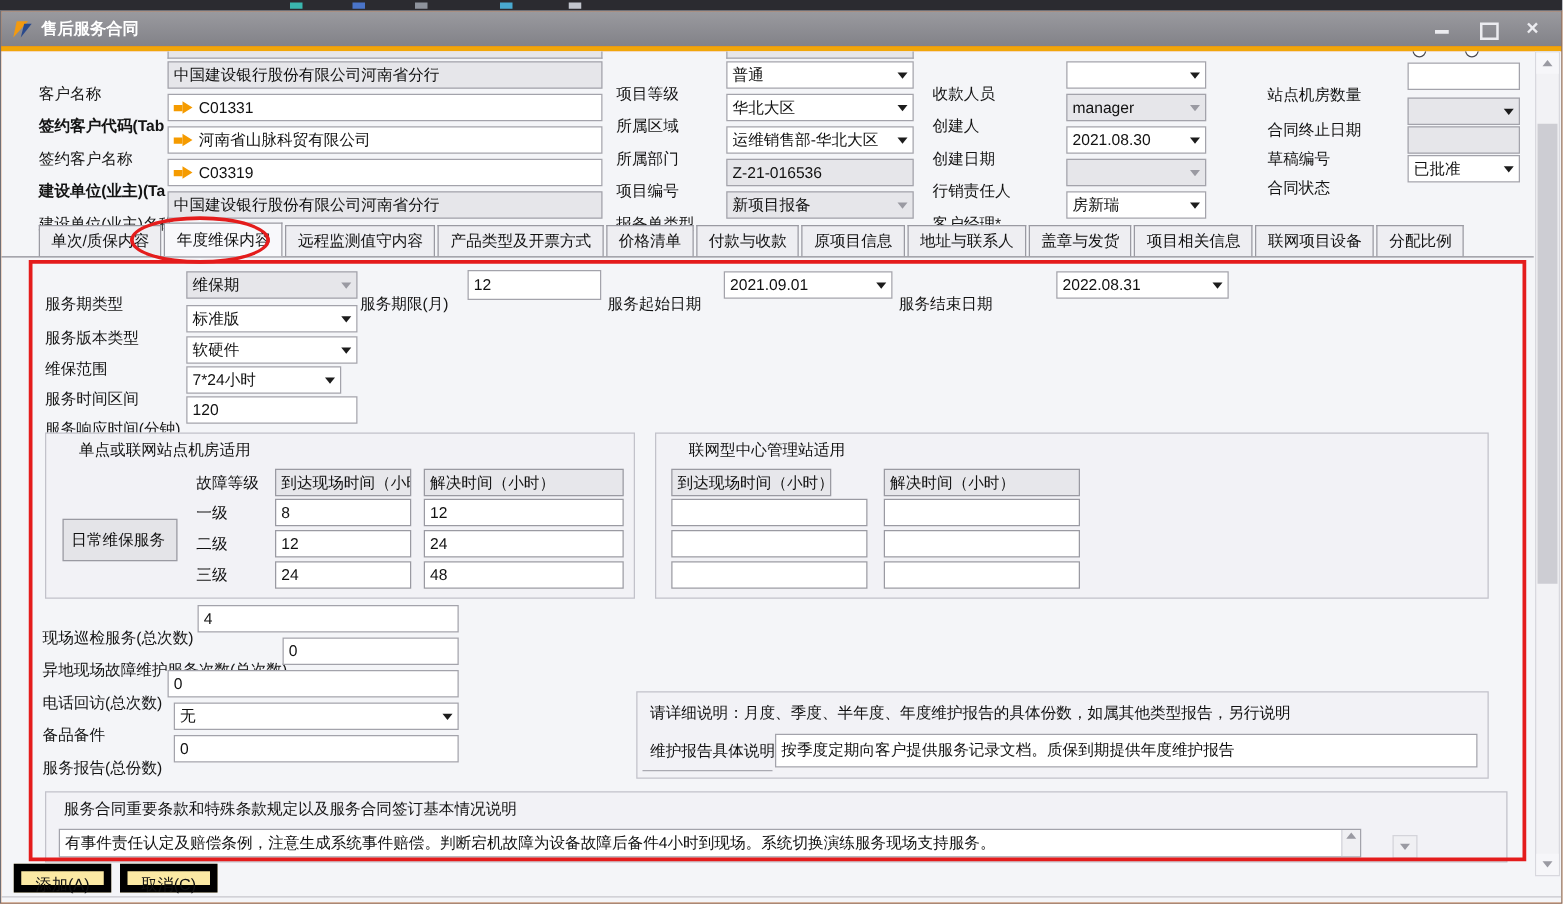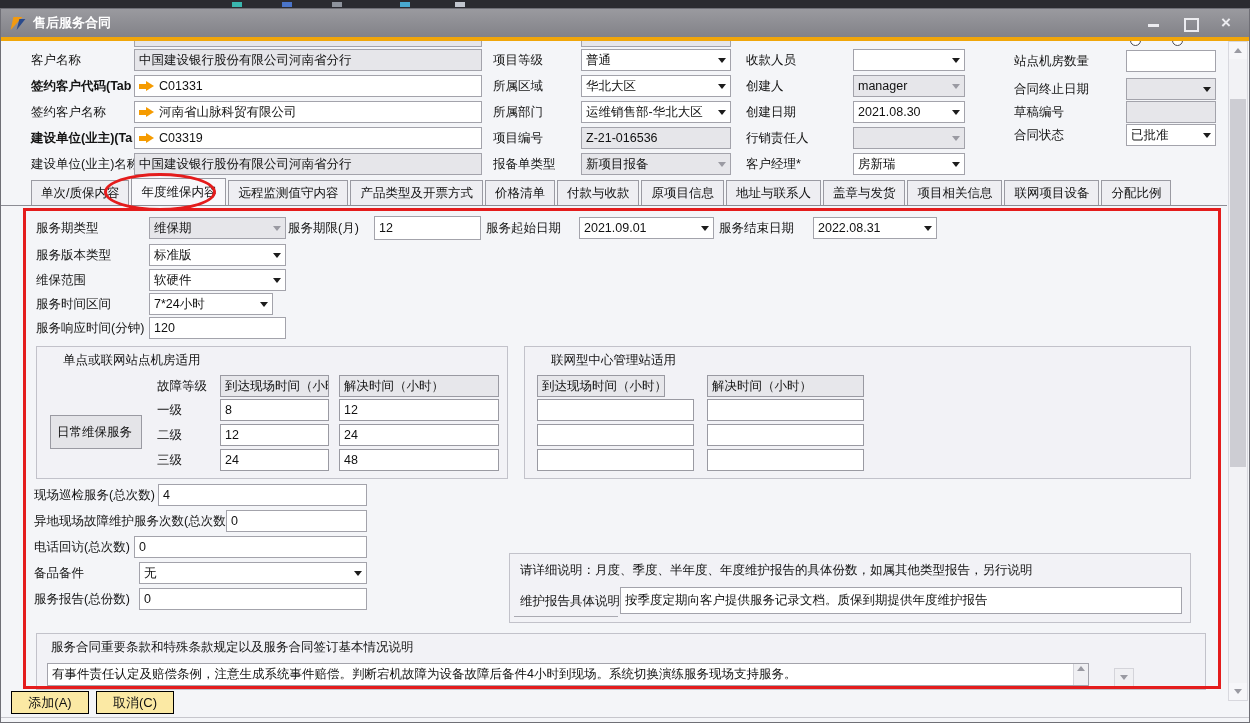--- a/index.html
+++ b/index.html
@@ -20,21 +20,21 @@
   .titlebar .title { color:#fff; font-weight:bold; font-size:13px; }
   .winbtns { margin-left:auto; display:flex; gap:22px; align-items:center; padding-right:6px; }
   .wbtn { width:14px; height:14px; position:relative; cursor:default; }
   .wbtn.min::before { content:''; position:absolute; left:1px; bottom:3px; width:11px; height:3px; background:#ececf0; }
   .wbtn.max::before { content:''; position:absolute; left:1px; top:2px; width:11px; height:10px; border:2px solid #ececf0; }
   .wbtn.close { color:#ececf0; font-size:17px; font-weight:bold; line-height:14px; text-align:center; }
   .accent { position:absolute; left:0; top:28px; width:100%; height:4px; background:#f0a60a; }
 
   .content { position:absolute; left:0; top:32px; width:1248px; height:681px; background:#f4f5f8; overflow:hidden; }
   
-  .lbl { position:absolute; height:22px; line-height:22px; font-size:12.5px; white-space:nowrap; color:#141414; }
+  .lbl { position:absolute; height:22px; line-height:22px; font-size:12.5px; white-space:nowrap; color:#141414;margin-top:15px; }
   .lbl.b { font-weight:bold; }
   .fld { position:absolute; height:22px; border:1px solid #a3a3ab; background:#fff; display:flex; align-items:center; padding:0 4px; font-size:12.5px; white-space:nowrap; overflow:hidden; }
   .fld.ro { background:#e6e6ea; }
   .dar { margin-left:auto; flex:0 0 auto; width:0; height:0; border-left:4px solid transparent; border-right:4px solid transparent; border-top:5px solid #1c1c1c; }
   .dar.dis { border-top-color:#9a9aa2; }
   .oarr { position:relative; flex:0 0 auto; width:15px; height:11px; margin-right:5px; }
   .oarr::before { content:''; position:absolute; left:0; top:3px; width:7px; height:5px; background:#f59b00; }
   .oarr::after { content:''; position:absolute; left:7px; top:0; border-top:5.5px solid transparent; border-bottom:5.5px solid transparent; border-left:8px solid #f59b00; }
   .cutfld { position:absolute; top:0; height:6px; background:#e6e6ea; border-left:1px solid #a3a3ab; border-right:1px solid #a3a3ab; border-bottom:1px solid #a3a3ab; }
   .pradio-wrap { position:absolute; overflow:hidden; }
@@ -50,21 +50,21 @@
   .th { position:absolute; height:22px; line-height:20px; border:1px solid #9a9aa2; background:#e7e7eb; padding:0 4px; font-size:12.5px; white-space:nowrap; overflow:hidden; }
   .td { position:absolute; height:22px; line-height:20px; border:1px solid #9a9aa2; background:#fff; padding:0 4px; font-size:12.5px; white-space:nowrap; overflow:hidden; }
   .cl { position:absolute; height:22px; line-height:22px; font-size:12.5px; white-space:nowrap; }
   .rowgroup-box { position:absolute; border:1px solid #9a9aa2; background:#e4e4e8; display:flex; align-items:center; padding:0 6px; font-size:12.5px; }
 
   .panel { position:absolute; border:1px solid #c2c2ca; background:#f2f2f6; }
   .mini-sb { flex:0 0 auto; margin-left:auto; width:15px; height:100%; background:#f0f0f3; border-left:1px solid #d4d4da; display:flex; justify-content:center; padding-top:2px; }
   .tri-up { width:0; height:0; border-left:4px solid transparent; border-right:4px solid transparent; border-bottom:5px solid #9a9aa2; }
   .tri-down { width:0; height:0; border-left:4px solid transparent; border-right:4px solid transparent; border-top:5px solid #9a9aa2; }
 
-  .btn { position:absolute; height:23px; line-height:21px; background:#fbe9a4; border:1px solid #000000; text-align:center; font-size:13px; cursor:default; }
+  .btn { position:absolute; height:23px; line-height:21px; background:#fbe9a4; border:6px solid #000000; text-align:center; font-size:13px; cursor:default; }
   .footer-divider { position:absolute; left:0; top:676px; width:1248px; height:1px; background:#c6c6cc; }
 
   .sb { position:absolute; left:1227px; top:0; width:20px; height:660px; background:#f2f2f5; border:1px solid #d8d8de; }
   .sb-btn { position:absolute; left:0; width:18px; height:17px; display:flex; align-items:center; justify-content:center; background:#f6f6f9; }
   .sb-thumb { position:absolute; left:1px; width:16px; background:#cdcdd3; }
 
   .anno { position:absolute; border:3px solid #e41c1c; pointer-events:none; z-index:9; }
   .anno.ellipse { border-radius:50%; }
 </style>
 </head>
@@ -220,21 +220,21 @@
       <div class="lbl" style="left:287px;top:176px">服务期限(月)</div>
       <div class="fld" style="left:373px;top:175px;width:107px;height:24px">
           <span>12</span>
         </div>
       <div class="lbl" style="left:485px;top:176px">服务起始日期</div>
       <div class="fld" style="left:578px;top:176px;width:135px">
           <span>2021.09.01</span>
           <span class="dar"></span>
         </div>
       <div class="lbl" style="left:718px;top:176px">服务结束日期</div>
-      <div class="fld" style="left:812px;top:176px;width:124px">
+      <div class="fld" style="left:844px;top:176px;width:138px">
           <span>2022.08.31</span>
           <span class="dar"></span>
         </div>
 
       <div class="lbl" style="left:35px;top:203px">服务版本类型</div>
       <div class="fld" style="left:148px;top:203px;width:137px">
           <span>标准版</span>
           <span class="dar"></span>
         </div>
       <div class="lbl" style="left:35px;top:228px">维保范围</div>

